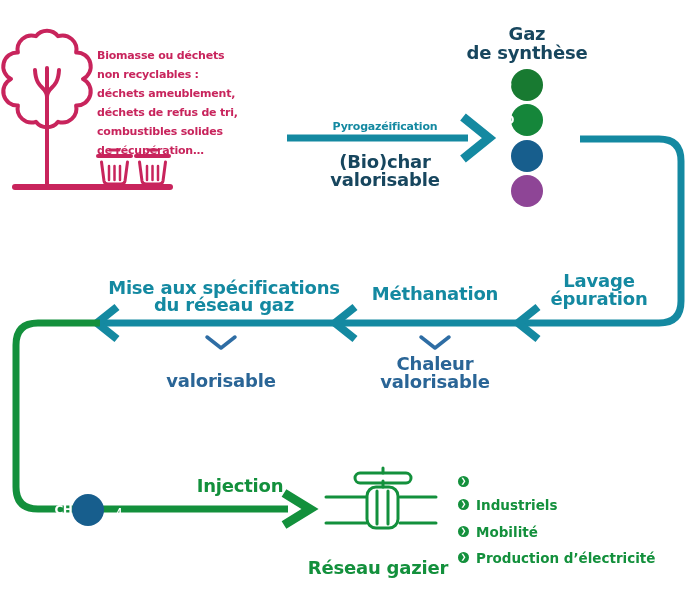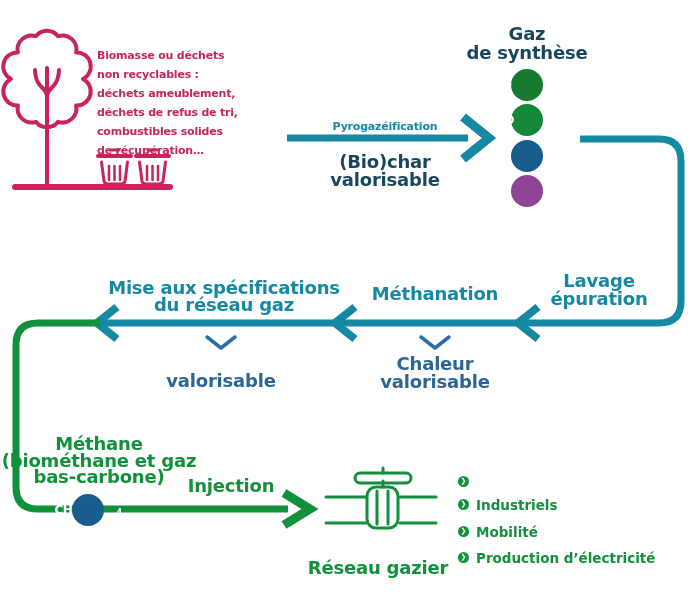--- a/index.html
+++ b/index.html
@@ -166,30 +166,27 @@
   <div class="t tc fs14 teal" style="left:435px;top:285px;white-space:nowrap;">Méthanation</div>
   <div class="t tc fs14 blue" style="left:435px;top:355px;">Chaleur
 valorisable</div>
   <div class="t tc fs14 teal" style="left:224px;top:279px;line-height:17px;">Mise aux spécifications
 du réseau gaz</div>
 
   <div class="t tc fs14 blue" style="left:221px;top:354px;">
     <div>valorisable</div>
   </div>
 
-  <div class="t tc fs14 green" style="left:99px;top:436px;line-height:16.5px;">Méthane
-(biométhane et gaz
-bas-carbone)</div>
 
   <div class="gas-badge c-ch4" style="left:72px;top:494px;">
     <span>CH</span>
       <sub>4</sub>
   </div>
 
-  <div class="t tc fs14 green" style="left:231px;top:477px;white-space:nowrap;">Injection</div>
+  <div class="t tc fs14 green" style="left:240px;top:477px;white-space:nowrap;">Injection</div>
 
   <div class="t tc fs14 green" style="left:378px;top:535px;white-space:nowrap;margin-top:24px;">Réseau gazier</div>
 
   <div id="usages">
     <div class="usage-item">
       <span class="bullet">❯</span>
     </div>
     <div class="usage-item">
       <span class="bullet">❯</span>
       <span class="usage-text">Industriels</span>

